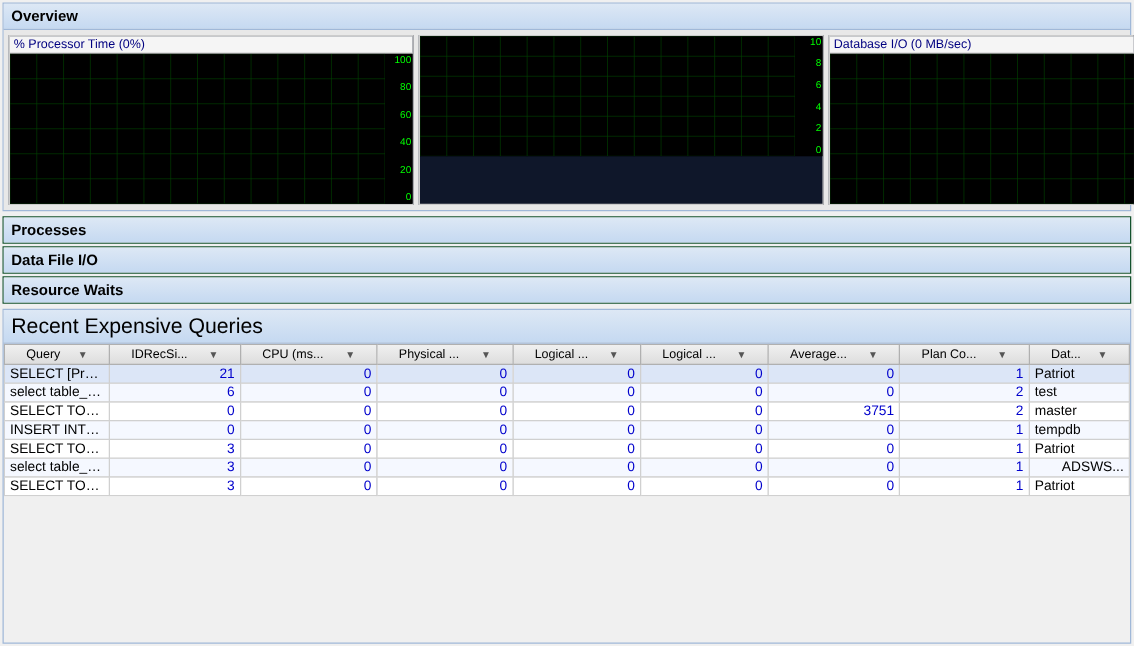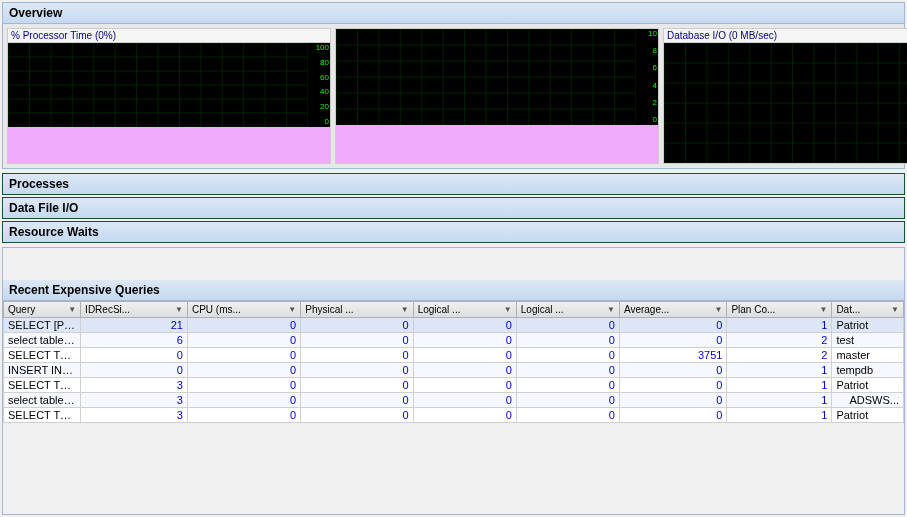--- a/index.html
+++ b/index.html
@@ -18,21 +18,21 @@
       border-bottom: 1px solid #a0b8d8;
     }
     .charts-container {
       display: flex;
       background: #e8e8e8;
       padding: 4px;
       gap: 4px;
     }
     .chart-wrapper {
       flex: 1;
-      background: #f0abfc;
+      background: #0f172a;
       border: 1px solid #ccc;
     }
     .chart-title {
       font-size: 10px;
       color: #000080;
       padding: 1px 3px;
       background: #f5f5f5;
       border-bottom: 1px solid #ccc;
     }
     .chart-area {
@@ -75,36 +75,35 @@
     }
 
     
     .queries-section {
       border: 1px solid #a0b8d8;
       flex: 1;
     }
     .queries-header {
       background: linear-gradient(to bottom, #dde8f5, #c5d9f1);
       padding: 3px 6px;
-      font-weight: bold;
-      font-size: 12px;
+      font-weight: normal;
+      font-size: 17px;
       border-bottom: 1px solid #a0b8d8;
-      margin-top: 32px;
     }
     .queries-table {
       width: 100%;
       border-collapse: collapse;
       font-size: 11px;
     }
     .queries-table thead tr {
       background: linear-gradient(to bottom, #f0f0f0, #dcdcdc);
     }
     .queries-table th {
       border: 1px solid #b0b0b0;
-      padding: 2px 4px;
+      padding: 2px 17px;
       text-align: left;
       font-weight: normal;
       white-space: nowrap;
       font-size: 10px;
       position: relative;
     }
     .th-inner {
       display: flex;
       align-items: center;
       justify-content: space-between;
@@ -150,21 +149,21 @@
 <div class="main-container">
 
   <div class="overview-section">
     <div class="overview-header">
       <span>Overview</span>
     </div>
     <div class="charts-container" id="charts-container">
 
     <div class="chart-wrapper">
           <div class="chart-title">% Processor Time (0%)</div>
-          <div class="chart-area" style="height: 84px;">
+          <div class="chart-area" style="height: 120px;">
             <div class="chart-inner" style="height: 100%;">
               <svg style="flex: 1 1 0%; height: 100%; background: rgb(0, 0, 0);">
                 <line x1="0%" y1="0" x2="0%" y2="100%" stroke="#004400" stroke-width="0.5"></line>
                 <line x1="7.142857142857142%" y1="0" x2="7.142857142857142%" y2="100%" stroke="#004400" stroke-width="0.5"></line>
                 <line x1="14.285714285714285%" y1="0" x2="14.285714285714285%" y2="100%" stroke="#004400" stroke-width="0.5"></line>
                 <line x1="21.428571428571427%" y1="0" x2="21.428571428571427%" y2="100%" stroke="#004400" stroke-width="0.5"></line>
                 <line x1="28.57142857142857%" y1="0" x2="28.57142857142857%" y2="100%" stroke="#004400" stroke-width="0.5"></line>
                 <line x1="35.714285714285715%" y1="0" x2="35.714285714285715%" y2="100%" stroke="#004400" stroke-width="0.5"></line>
                 <line x1="42.857142857142854%" y1="0" x2="42.857142857142854%" y2="100%" stroke="#004400" stroke-width="0.5"></line>
                 <line x1="50%" y1="0" x2="50%" y2="100%" stroke="#004400" stroke-width="0.5"></line>

